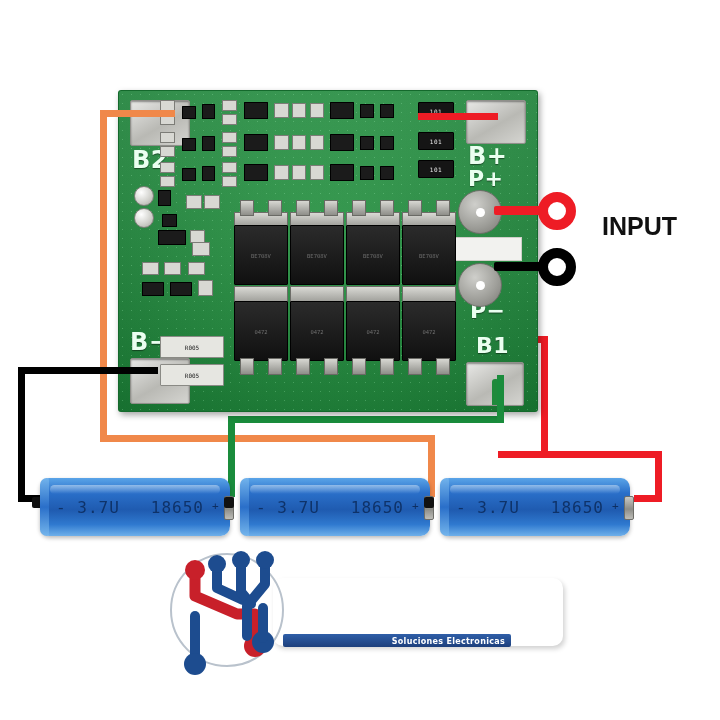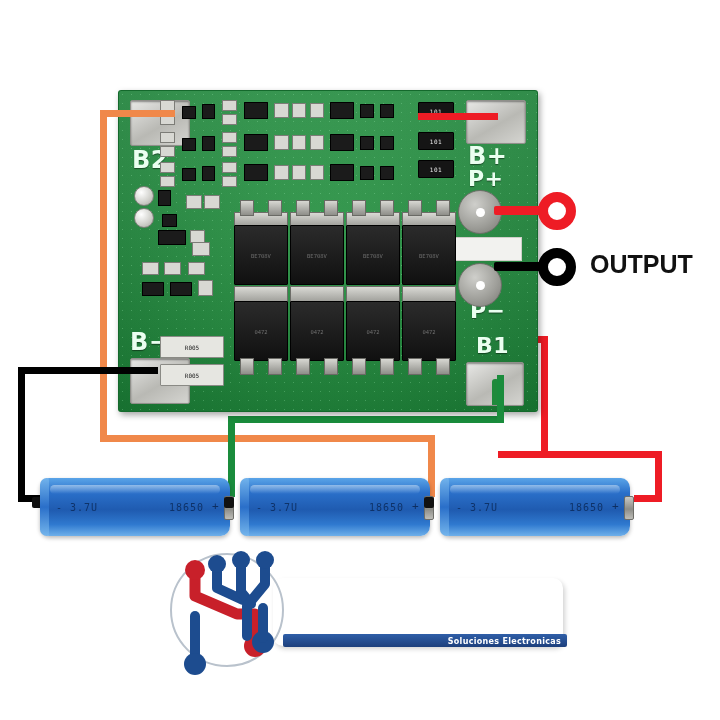--- a/index.html
+++ b/index.html
@@ -64,21 +64,21 @@
 
   
   .batt{position:absolute;height:58px;border-radius:9px/10px;
        background:linear-gradient(180deg,#5aa4e8 0%,#2a6fc9 26%,#1f5bb0 55%,#2f79cf 80%,#6fb0ea 100%);
        box-shadow:0 2px 4px rgba(0,0,0,.28);}
   .batt .endl{position:absolute;left:0;top:0;bottom:0;width:9px;border-radius:9px 3px 3px 9px;
        background:linear-gradient(180deg,#72b3ec,#2a6fc9 50%,#74b5ec);}
   .batt .endr{position:absolute;right:-4px;top:18px;width:8px;height:22px;border-radius:2px;
        background:linear-gradient(180deg,#c9c9c4,#8d8d88 55%,#bdbdb8);border:1px solid #6e6e69;}
   .batt .txt{position:absolute;top:50%;transform:translateY(-50%);color:#0d2f63;
-       font-family:"DejaVu Sans Mono",monospace;font-size:10px;letter-spacing:1px;opacity:.92;}
+       font-family:"DejaVu Sans Mono",monospace;font-size:16px;letter-spacing:1px;opacity:.92;}
   .batt .neg{left:16px;}
   .batt .mid{right:26px;}
   .batt .glare{position:absolute;left:10px;right:10px;top:7px;height:9px;border-radius:6px;
        background:linear-gradient(180deg,rgba(255,255,255,.42),rgba(255,255,255,0));}
   .nub{position:absolute;width:10px;height:11px;background:#111;border-radius:2px;}
 
   
   #logo{position:absolute;left:165px;top:548px;width:400px;height:130px;}
   .logotext{position:absolute;font-style:italic;font-weight:bold;color:#cc2026;
        font-family:"DejaVu Sans",sans-serif;letter-spacing:-1px;
@@ -276,24 +276,24 @@
   <div class="wire" style="left:418px;top:113px;width:80px;height:7px;background:#ee1c25;"></div>
 
   <div class="wire" style="left:100px;top:110px;width:75px;height:7px;background:#f0884a;"></div>
 
   <div class="wire" style="left:18px;top:367px;width:140px;height:7px;background:#000;"></div>
 
   <div class="wire" style="left:497px;top:375px;width:7px;height:48px;background:#1a8c3c;"></div>
 
   <div class="stub" style="left:494px;top:206px;width:52px;background:#ee1c25;"></div>
   <div class="ring" style="left:538px;top:192px;width:38px;height:38px;border:10px solid #ee1c25;"></div>
+  <div class="iolabel" style="left:602px;top:212px;font-size:25px;">INPUT</div>
 
   <div class="stub" style="left:494px;top:262px;width:52px;background:#000;"></div>
   <div class="ring" style="left:538px;top:248px;width:38px;height:38px;border:10px solid #000;"></div>
-  <div class="iolabel" style="left:590px;top:250px;font-size:25px;">OUTPUT</div>
 
   <div class="nub" style="left:32px;top:497px;"></div>
   <div class="batt" style="left:40px;top:478px;width:190px;">
     <div class="endl"></div>
     <div class="glare"></div>
     <div class="txt neg">- 3.7U</div>
     <div class="txt mid">18650</div>
     <div class="endr"></div>
   </div>
   <div class="batt .txtplus" style="left:0;top:0;width:0;height:0;background:none;box-shadow:none;"></div>
@@ -341,18 +341,18 @@
       <path d="M76 12 L76 44 L86 56" fill="none" stroke="#1d4c8f" stroke-width="10" stroke-linecap="round" stroke-linejoin="round"></path>
       <circle cx="76" cy="12" r="9" fill="#1d4c8f"></circle>
       <path d="M100 12 L100 36 L82 58 L82 88" fill="none" stroke="#1d4c8f" stroke-width="10" stroke-linecap="round" stroke-linejoin="round"></path>
       <circle cx="100" cy="12" r="9" fill="#1d4c8f"></circle>
       <circle cx="98" cy="94" r="11" fill="#1d4c8f"></circle>
       <path d="M98 60 L98 90" fill="none" stroke="#1d4c8f" stroke-width="10" stroke-linecap="round"></path>
       <path d="M30 68 L30 112" fill="none" stroke="#1d4c8f" stroke-width="10" stroke-linecap="round"></path>
       <circle cx="30" cy="116" r="11" fill="#1d4c8f"></circle>
     </svg>
 
-    <div class="logoband" style="left:118px;top:86px;width:284px;height:13px;">
+    <div class="logoband" style="left:118px;top:86px;width:228px;height:13px;">
       <span>Soluciones Electronicas</span>
     </div>
   </div>
 
 </div>
 
 </body></html>

